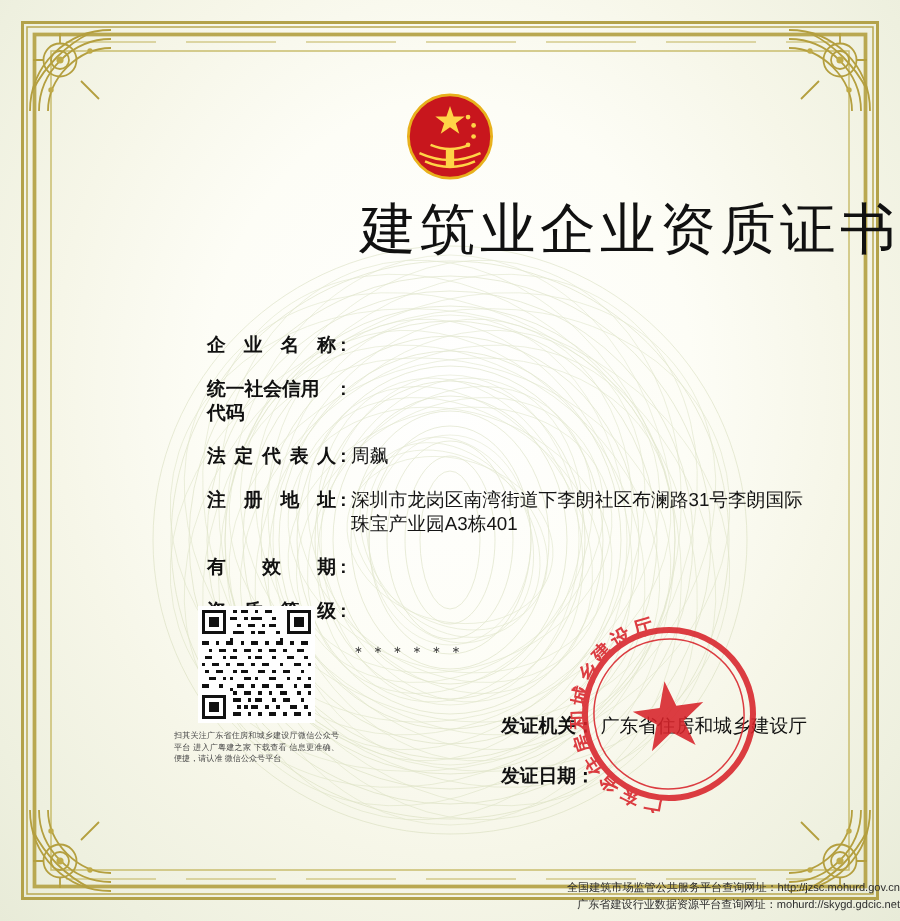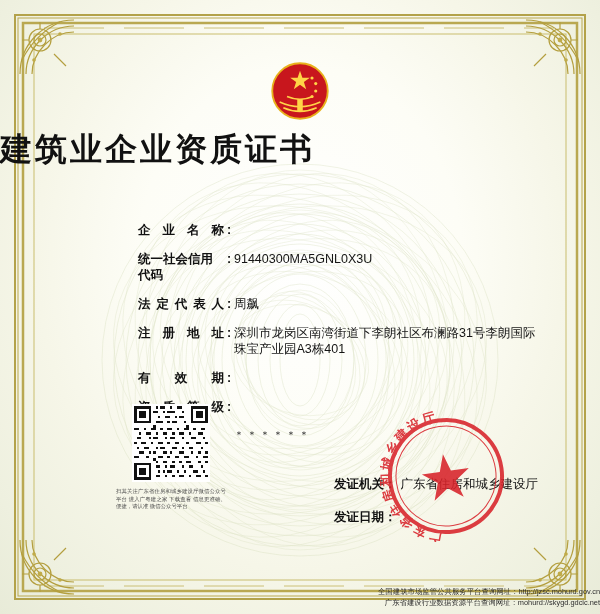--- a/index.html
+++ b/index.html
@@ -43,24 +43,24 @@
   .c-br{right:16px;bottom:16px;transform:scale(-1,-1);}
 
   
   .emblem{
     position:absolute;left:50%;top:54px;transform:translateX(-50%);
     width:74px;height:74px;
   }
   
   .title{
     position:absolute;left:0;right:0;top:128px;
-    text-align:left;
+    text-align:right;
     font-family:"DejaVu Serif", serif;
-    font-weight:bold;
-    font-size:32px;
+    font-weight:normal;
+    font-size:37px;
     letter-spacing:3px;
     color:#111;
   }
   .cert-no{
     position:absolute;right:74px;top:180px;
     font-size:12.5px;color:#1b1b1b;letter-spacing:.5px;
   }
   .cert-no .val{font-family:"Liberation Serif",serif;}
 
   
@@ -315,21 +315,20 @@
         <span>称</span>
       </div>
       <div class="colon">:</div>
     </div>
 
     <div class="row">
       <div class="lbl">
         <span>统一社会信用代码</span>
       </div>
       <div class="colon">:</div>
-      <div class="val">91440300MA5GNL0X3U</div>
     </div>
 
     <div class="row">
       <div class="lbl">
         <span>法</span>
         <span>定</span>
         <span>代</span>
         <span>表</span>
         <span>人</span>
       </div>

